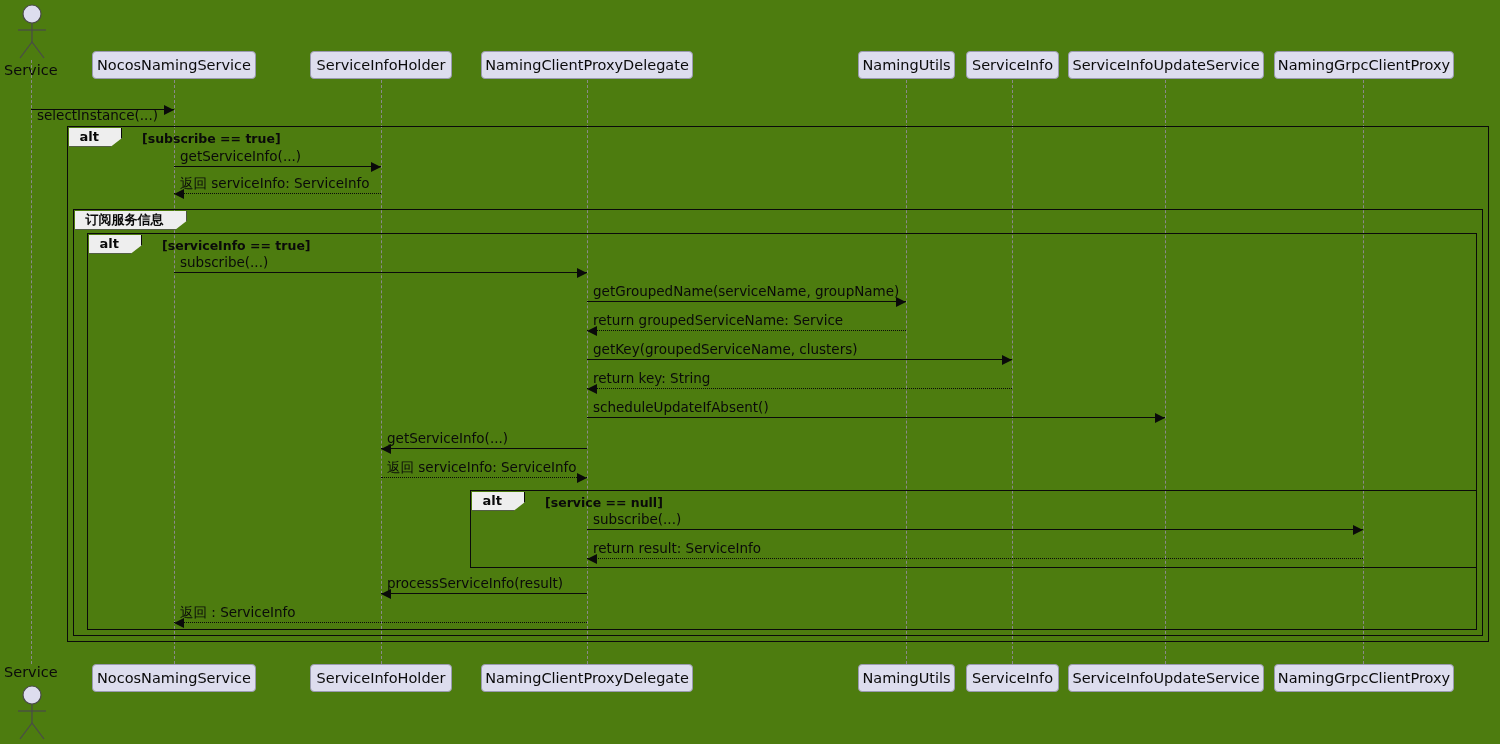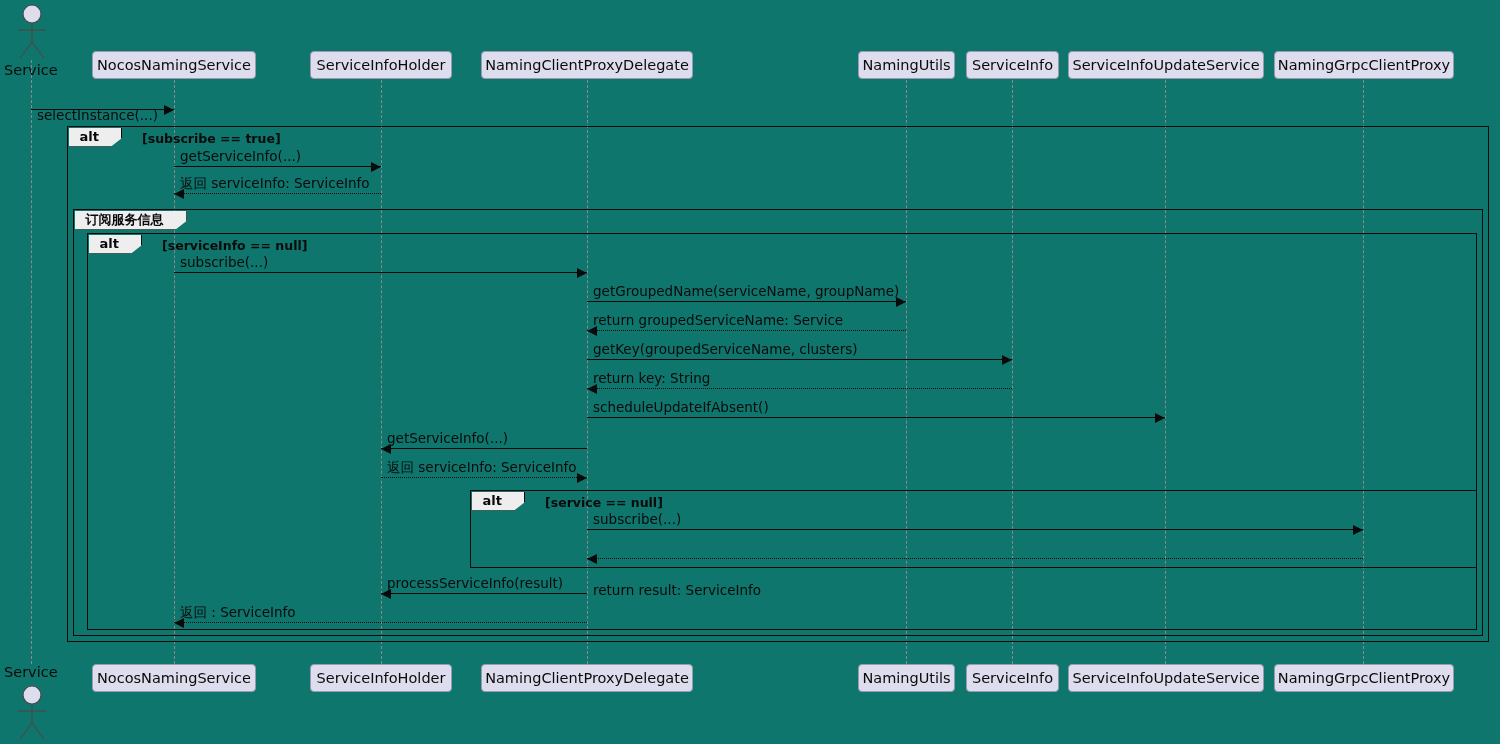--- a/index.html
+++ b/index.html
@@ -5,21 +5,21 @@
   * { box-sizing: border-box; }
   html, body {
     margin: 0; padding: 0;
     background: #ffffff;
     font-family: "DejaVu Sans", "Liberation Sans", sans-serif;
   }
   #diagram {
     position: relative;
     width: 1500px;
     height: 744px;
-    background: #0f766e;
+    background: #4d7c0f;
     overflow: hidden;
   }
   
   .participant {
     position: absolute;
     display: flex;
     align-items: center;
     justify-content: center;
     background: #DDDDEE;
     border: 1px solid #9a9ab0;
@@ -139,21 +139,21 @@
       <div class="lifeline" style="left: 1363px; top: 80px; height: 584px;"></div>
     </div>
   <div id="layer-frames">
       <div class="frame" style="left: 67px; top: 126px; width: 1422px; height: 516px;"></div>
       <div class="frame-tab" style="left: 68.6px; top: 127.6px;">alt</div>
       <div class="frame-cond" style="left: 142px; top: 131px;">[subscribe == true]</div>
       <div class="frame" style="left: 73px; top: 209px; width: 1410px; height: 427px;"></div>
       <div class="frame-tab" style="left: 74.6px; top: 210.6px;">订阅服务信息</div>
       <div class="frame" style="left: 87px; top: 233px; width: 1390px; height: 397px;"></div>
       <div class="frame-tab" style="left: 88.6px; top: 234.6px;">alt</div>
-      <div class="frame-cond" style="left: 162px; top: 238px;">[serviceInfo == null]</div>
+      <div class="frame-cond" style="left: 162px; top: 238px;">[serviceInfo == true]</div>
       <div class="frame" style="left: 470px; top: 490px; width: 1007px; height: 78px;"></div>
       <div class="frame-tab" style="left: 471.6px; top: 491.6px;">alt</div>
       <div class="frame-cond" style="left: 545px; top: 495px;">[service == null]</div>
     </div>
   <div id="layer-messages">
       <div class="msg-line" style="left: 31px; top: 109px; width: 143px;"></div>
       <div class="arrow-head arrow-right" style="top: 104.5px; left: 164px;"></div>
       <div class="msg-label" style="left: 37px; top: 109px;">selectInstance(...)</div>
       <div class="msg-line" style="left: 174px; top: 166px; width: 207px;"></div>
       <div class="arrow-head arrow-right" style="top: 161.5px; left: 371px;"></div>
@@ -183,21 +183,21 @@
       <div class="arrow-head arrow-left" style="top: 443.5px; left: 381px;"></div>
       <div class="msg-label" style="left: 387px; top: 432px;">getServiceInfo(...)</div>
       <div class="msg-line dashed" style="left: 381px; top: 477px; width: 206px;"></div>
       <div class="arrow-head arrow-right" style="top: 472.5px; left: 577px;"></div>
       <div class="msg-label" style="left: 387px; top: 461px;">返回 serviceInfo: ServiceInfo</div>
       <div class="msg-line" style="left: 587px; top: 529px; width: 776px;"></div>
       <div class="arrow-head arrow-right" style="top: 524.5px; left: 1353px;"></div>
       <div class="msg-label" style="left: 593px; top: 513px;">subscribe(...)</div>
       <div class="msg-line dashed" style="left: 587px; top: 558px; width: 776px;"></div>
       <div class="arrow-head arrow-left" style="top: 553.5px; left: 587px;"></div>
-      <div class="msg-label" style="left: 593px; top: 542px; margin-top: 42px;">return result: ServiceInfo</div>
+      <div class="msg-label" style="left: 593px; top: 542px;">return result: ServiceInfo</div>
       <div class="msg-line" style="left: 381px; top: 593px; width: 206px;"></div>
       <div class="arrow-head arrow-left" style="top: 588.5px; left: 381px;"></div>
       <div class="msg-label" style="left: 387px; top: 577px;">processServiceInfo(result)</div>
       <div class="msg-line dashed" style="left: 174px; top: 622px; width: 413px;"></div>
       <div class="arrow-head arrow-left" style="top: 617.5px; left: 174px;"></div>
       <div class="msg-label" style="left: 180px; top: 606px;">返回  : ServiceInfo</div>
     </div>
   <div id="layer-participants-top">
       <div class="participant" style="left: 92px; width: 164px; top: 51px;">
         <span>NocosNamingService</span>

